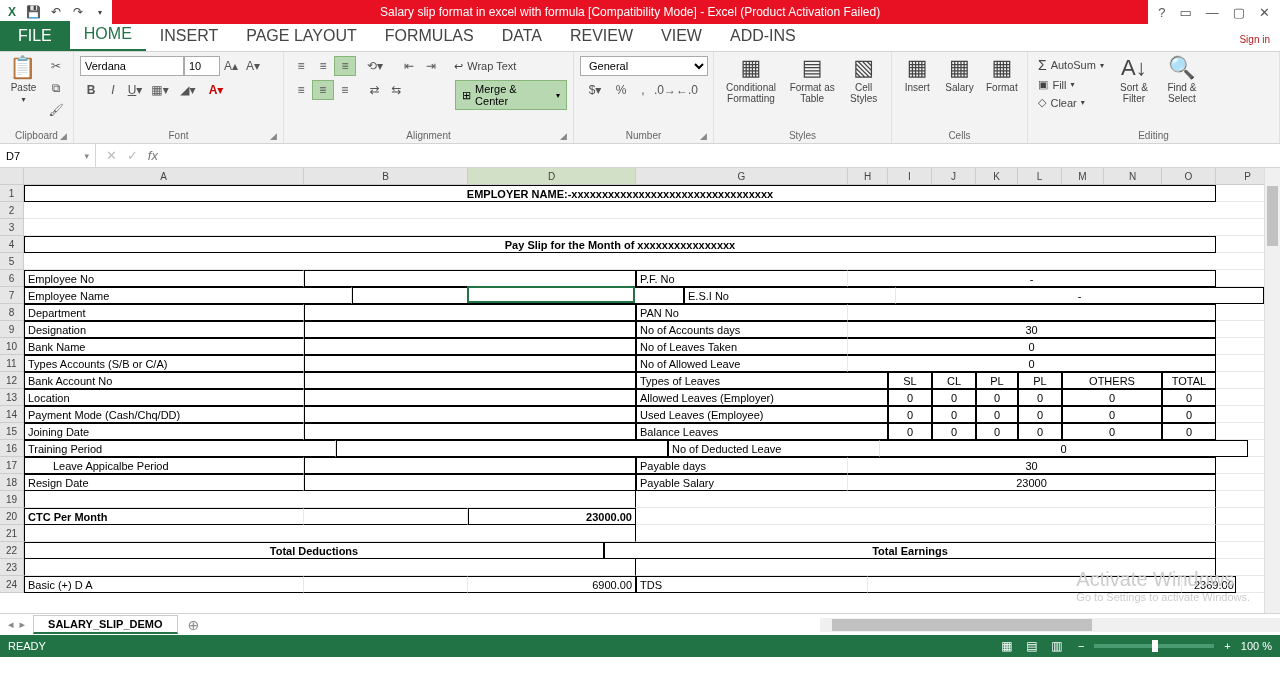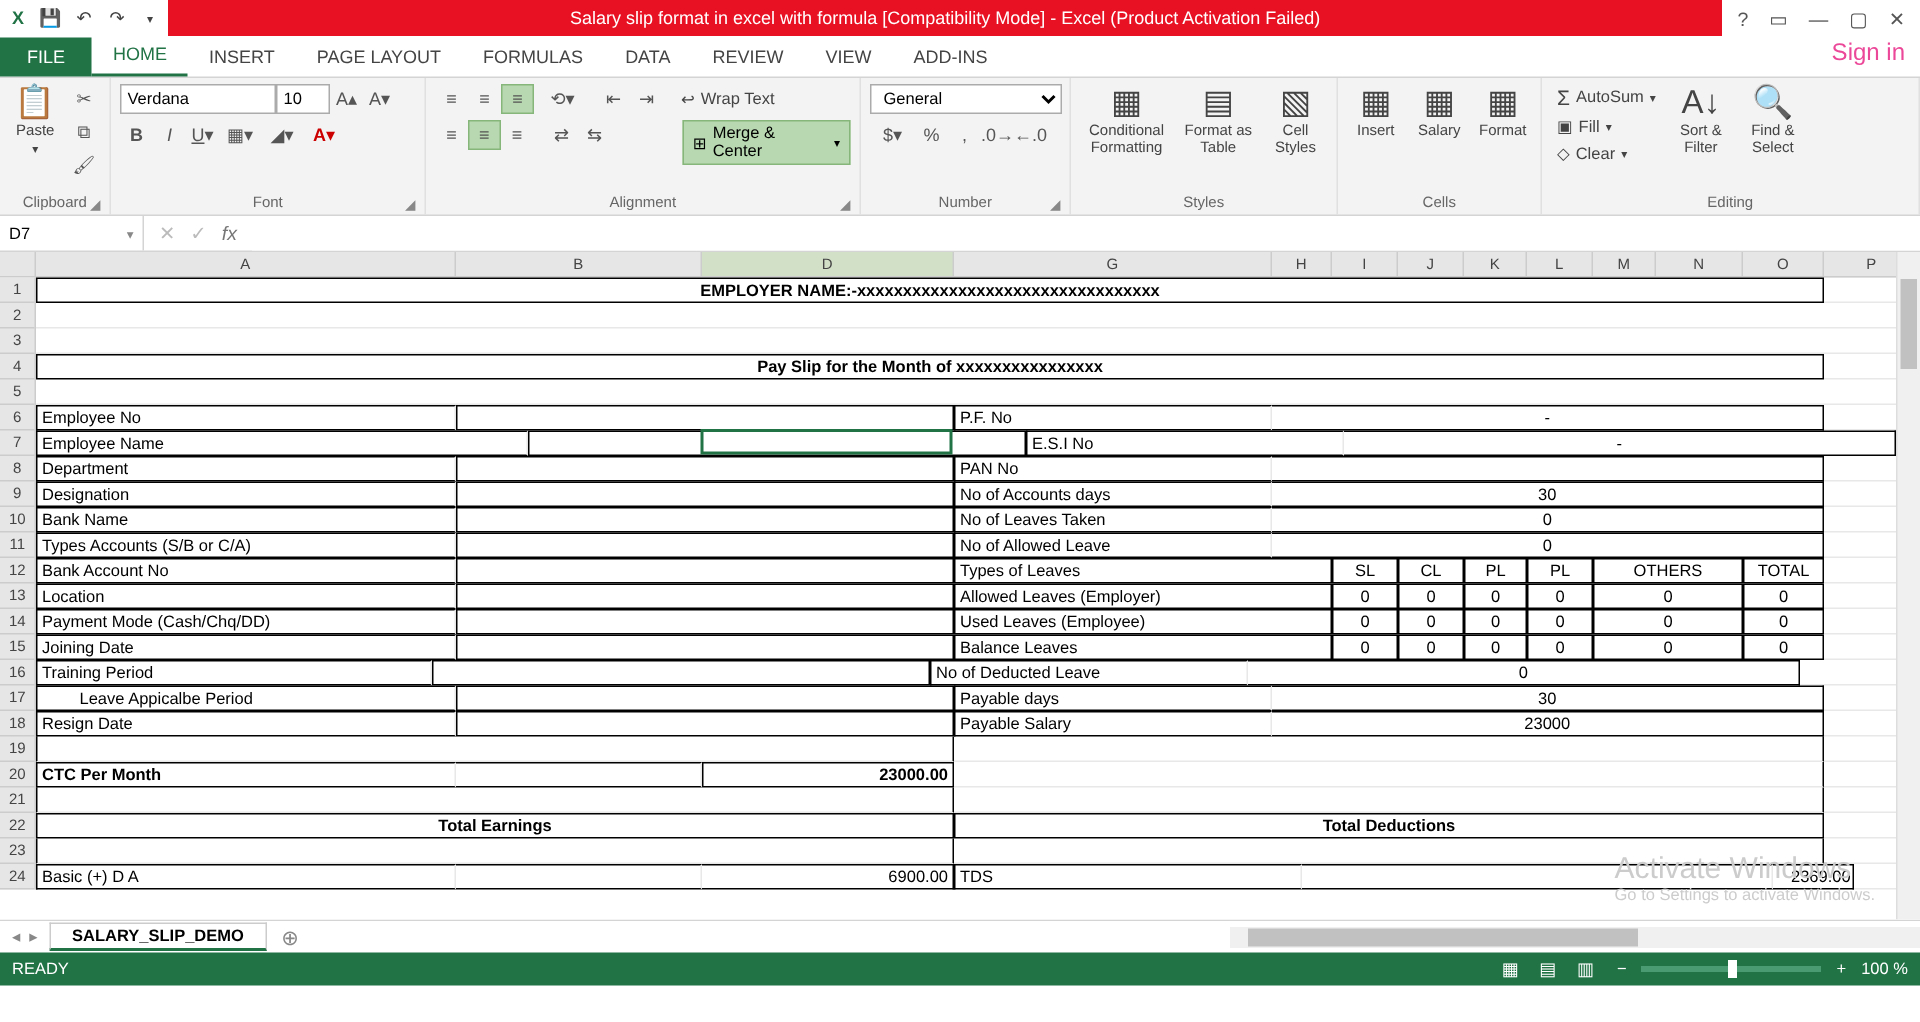--- a/index.html
+++ b/index.html
@@ -8,24 +8,24 @@
 
 .titlebar { height: 24px; background: #fff; display: flex; align-items: center; }
 .titlebar .qat { display: flex; align-items: center; padding: 0 4px; gap: 6px; }
 .titlebar .qat .ic { width: 16px; height: 16px; display: inline-flex; align-items: center; justify-content: center; font-size: 12px; color: #444; }
 .titlebar .redtitle { flex: 1; background: #e81123; color: #fff; height: 24px; display: flex; align-items: center; justify-content: center; font-size: 12px; padding: 0 8px; }
 .titlebar .winctrls { display: flex; gap: 14px; padding: 0 10px; color: #555; font-size: 13px; }
 .titlebar .winctrls span { cursor: pointer; }
 
 
 .tabs { height: 28px; background: #fff; border-bottom: 1px solid #d4d4d4; display: flex; align-items: flex-end; }
-.tabs .tab { padding: 6px 14px; font-size: 12px; color: #444; cursor: pointer; }
+.tabs .tab { padding: 6px 14px; font-size: 16px; color: #444; cursor: pointer; }
 .tabs .tab.file { background: #217346; color: #fff; padding: 6px 18px; }
 .tabs .tab.active { color: #217346; border-bottom: 2px solid #217346; }
-.tabs .signin { margin-left: auto; padding: 6px 10px; color: #ec4899; font-size: 16px; }
+.tabs .signin { margin-left: auto; padding: 6px 10px; color: #b91c1c; font-size: 10px; }
 
 
 .ribbon { height: 92px; background: #f3f3f3; border-bottom: 1px solid #d4d4d4; display: flex; }
 .ribbon .group { border-right: 1px solid #e0e0e0; padding: 4px 6px 2px 6px; display: flex; flex-direction: column; justify-content: space-between; }
 .ribbon .group .gcontent { display: flex; gap: 4px; align-items: flex-start; }
 .ribbon .group .glabel { text-align: center; font-size: 10px; color: #666; position: relative; }
 .ribbon .group .glabel .launcher { position: absolute; right: 0; bottom: 0; font-size: 9px; color: #888; }
 .ribbon .btncol { display: flex; flex-direction: column; gap: 2px; }
 .ribbon .bigbtn { display: flex; flex-direction: column; align-items: center; width: 42px; font-size: 10px; gap: 2px; cursor: pointer; color: #444; }
 .ribbon .bigbtn .ico { font-size: 22px; height: 24px; display: flex; align-items: center; }
@@ -442,21 +442,21 @@
           <div class="c bbkL bbkT bbkB bbkR" style="width: 252px;">Balance Leaves</div>
           <div class="c center bbk" style="width: 44px;">0</div>
           <div class="c center bbk" style="width: 44px;">0</div>
           <div class="c center bbk" style="width: 42px;">0</div>
           <div class="c center bbk" style="width: 44px;">0</div>
           <div class="c center bbk" style="width: 100px;">0</div>
           <div class="c center bbk" style="width: 54px;">0</div>
           <div class="c " style="width: 256px;"></div>
         </div>
         <div class="cellrow">
-          <div class="c bbkL bbkT bbkB" style="width: 264px;">Training Period</div>
+          <div class="c bbkL bbkT bbkB" style="width: 312px;">Training Period</div>
           <div class="c bbkT bbkB bbkR bbkL" style="width: 332px;"></div>
           <div class="c bbkL bbkT bbkB" style="width: 212px;">No of Deducted Leave</div>
           <div class="c center bbkT bbkB bbkR" style="width: 368px;">0</div>
           <div class="c " style="width: 256px;"></div>
         </div>
         <div class="cellrow">
           <div class="c bbkL bbkT bbkB" style="width: 280px; padding-left: 28px;">Leave Appicalbe Period</div>
           <div class="c bbkT bbkB bbkR bbkL" style="width: 332px;"></div>
           <div class="c bbkL bbkT bbkB" style="width: 212px;">Payable days</div>
           <div class="c center bbkT bbkB bbkR" style="width: 368px;">30</div>
@@ -480,22 +480,22 @@
           <div class="c bold right bbk" style="width: 168px;">23000.00</div>
           <div class="c bbkR" style="width: 580px;"></div>
           <div class="c " style="width: 256px;"></div>
         </div>
         <div class="cellrow">
           <div class="c bbkL bbkR" style="width: 612px;"></div>
           <div class="c bbkR" style="width: 580px;"></div>
           <div class="c " style="width: 256px;"></div>
         </div>
         <div class="cellrow">
+          <div class="c bold center bbk" style="width: 580px;">Total Deductions</div>
           <div class="c bold center bbk" style="width: 612px;">Total Earnings</div>
-          <div class="c bold center bbk" style="width: 580px;">Total Deductions</div>
           <div class="c " style="width: 256px;"></div>
         </div>
         <div class="cellrow">
           <div class="c bbkL bbkR" style="width: 612px;"></div>
           <div class="c bbkR" style="width: 580px;"></div>
           <div class="c " style="width: 256px;"></div>
         </div>
         <div class="cellrow">
           <div class="c bbkL bbkT bbkB" style="width: 280px;">Basic (+) D A</div>
           <div class="c bbkT bbkB" style="width: 164px;"></div>

